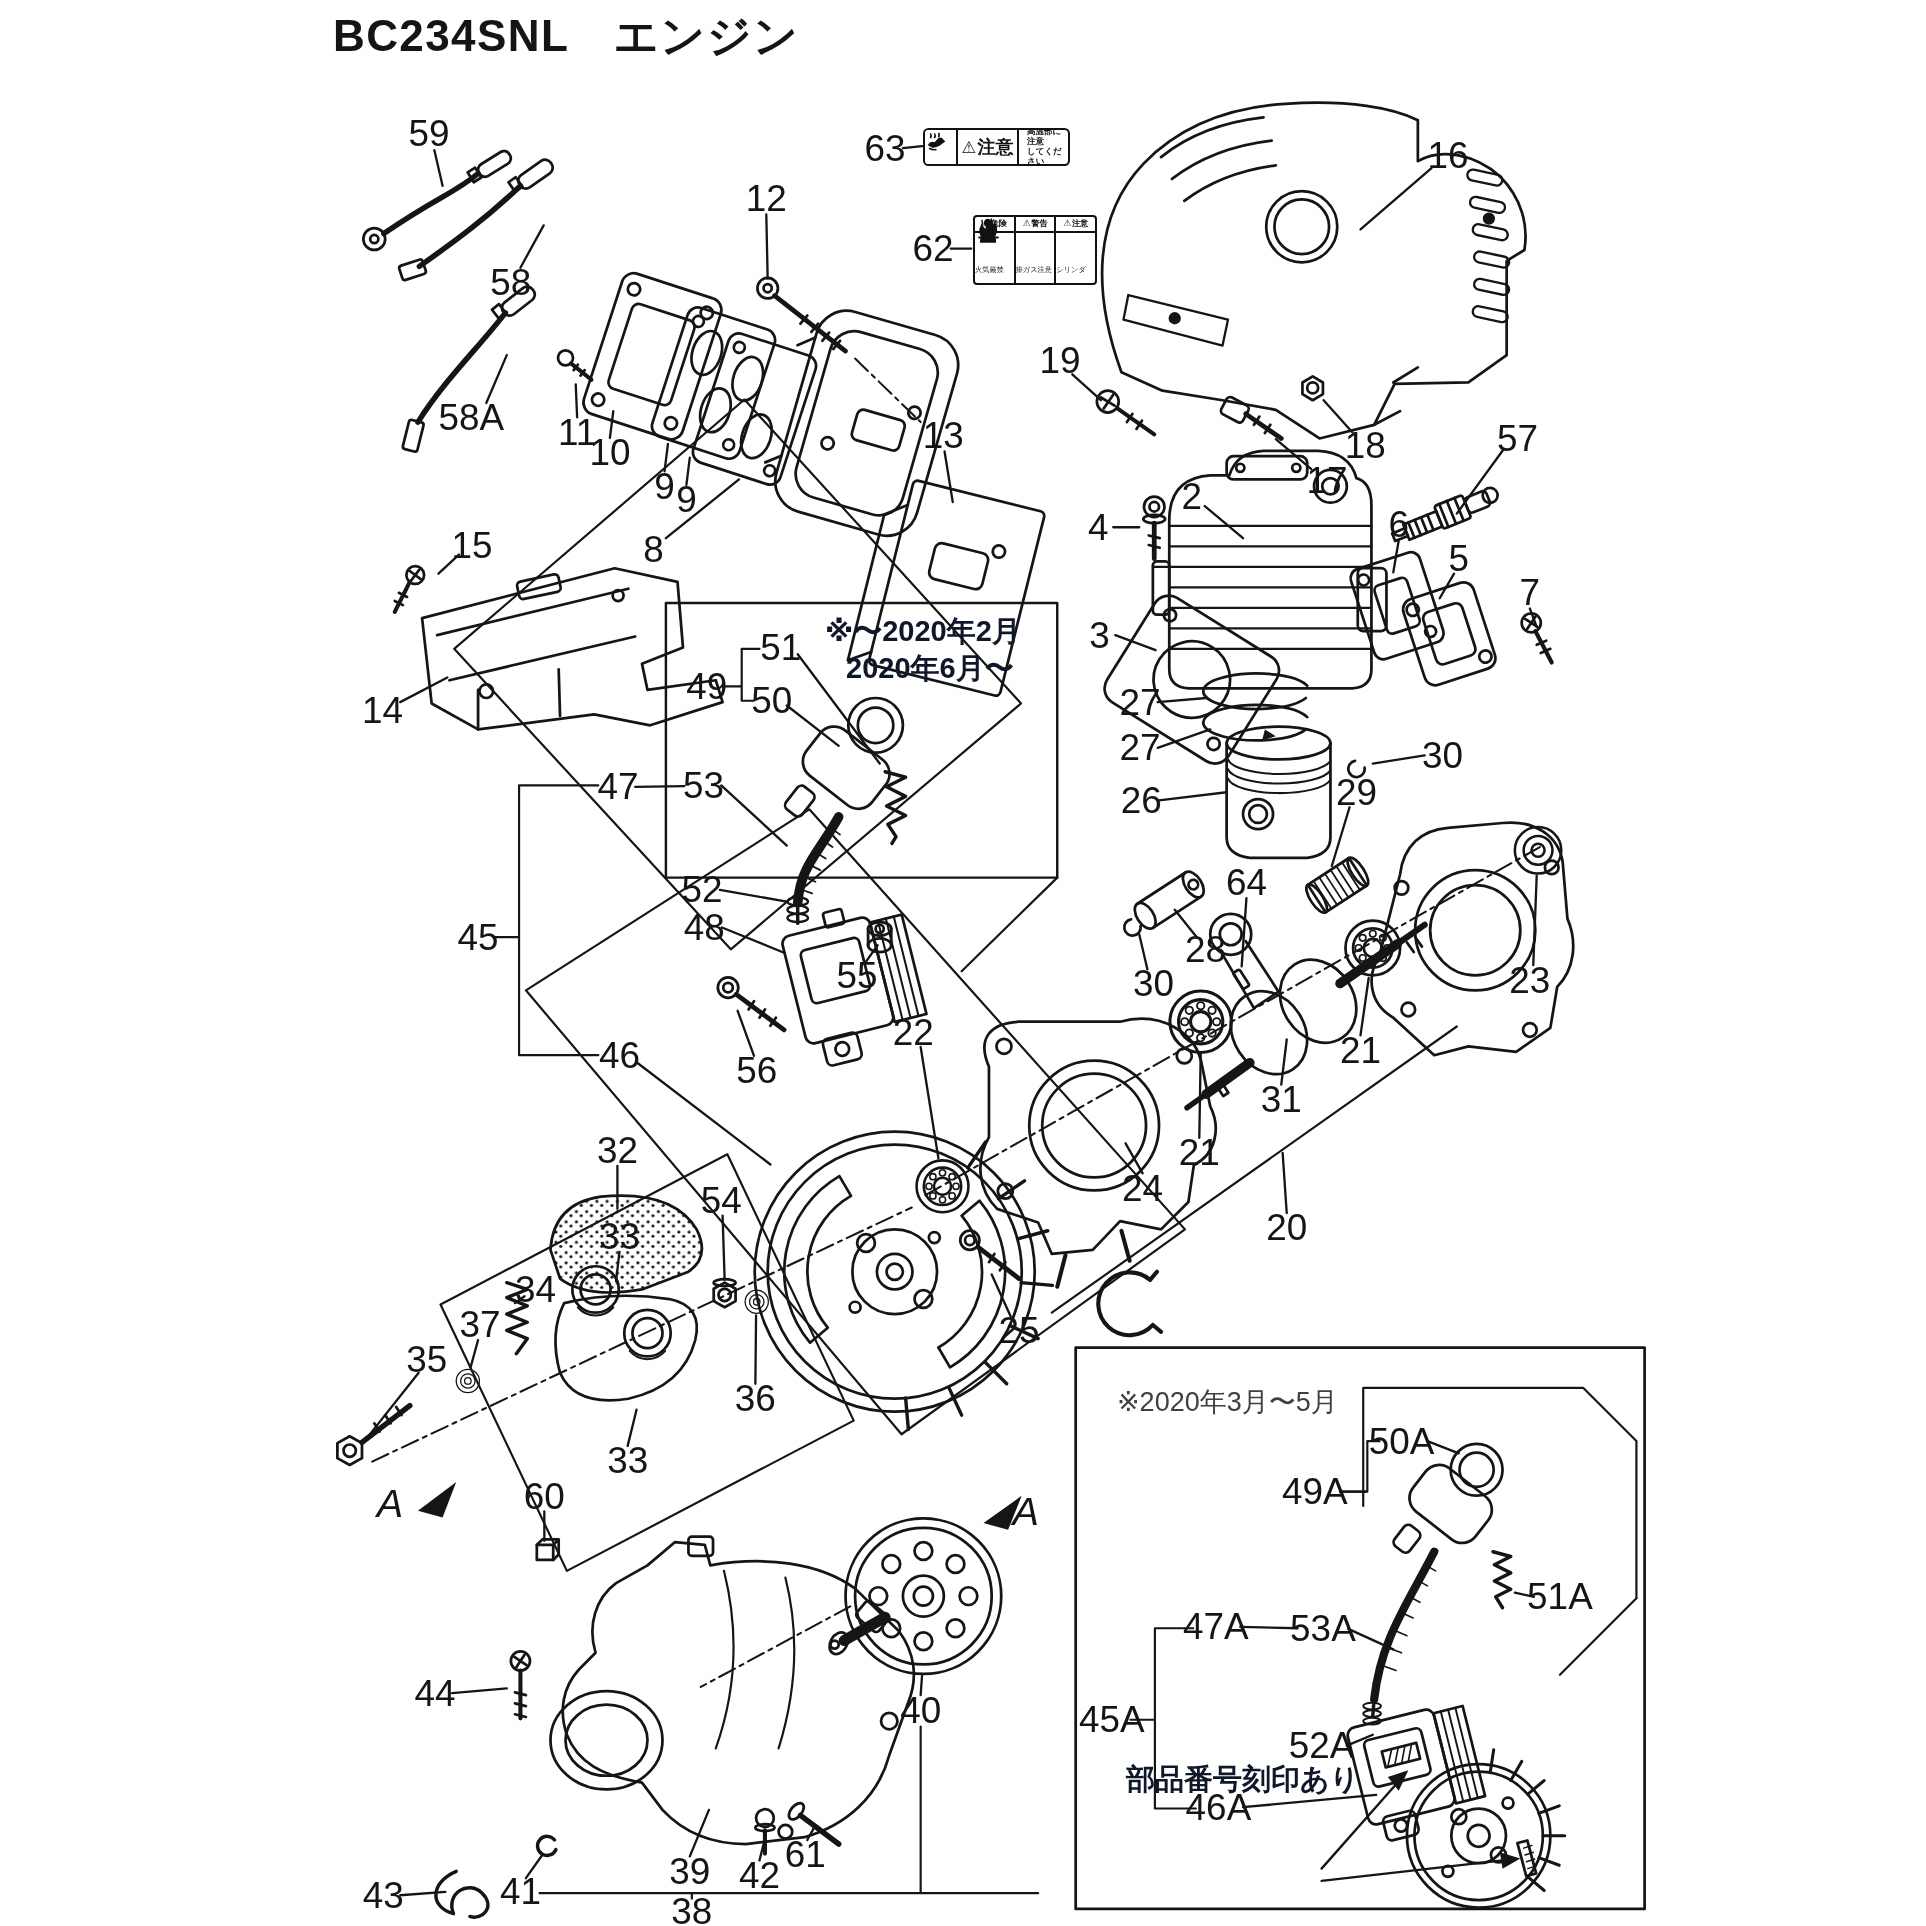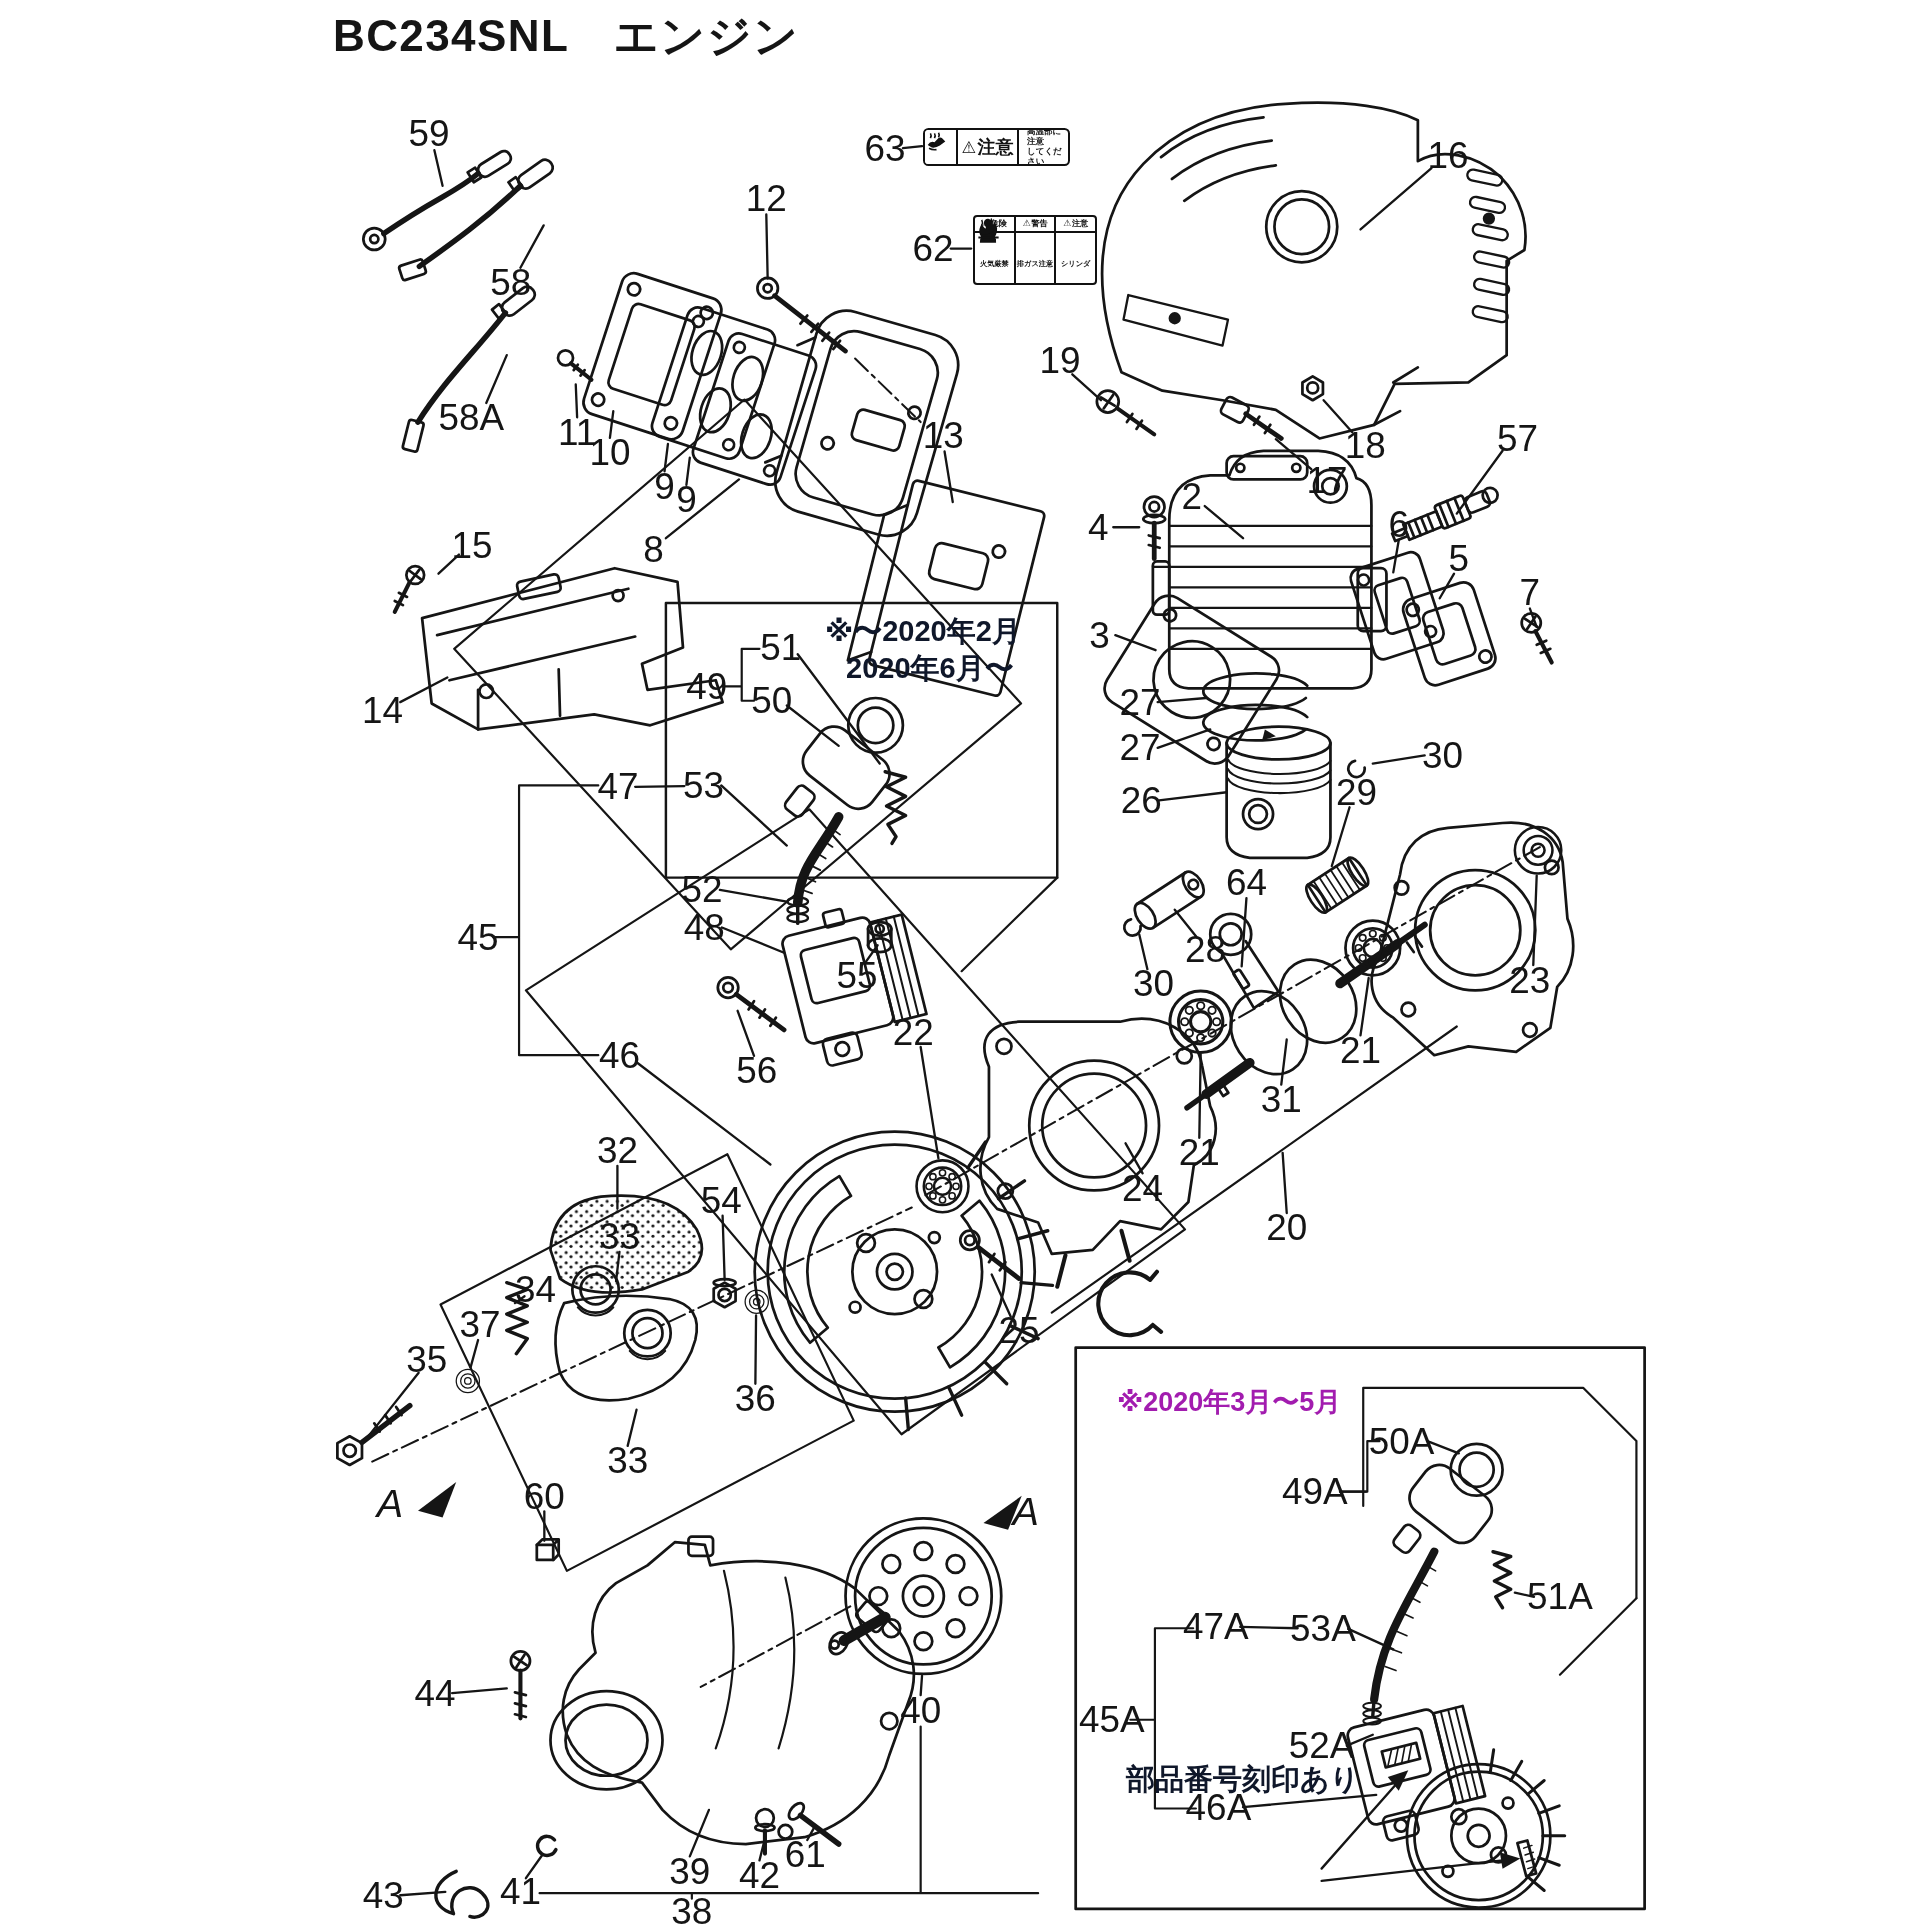--- a/index.html
+++ b/index.html
@@ -2,40 +2,40 @@
 <html style="font-size:11px"><head>
 <meta charset="utf-8">
 <style>
   html,body{margin:0;padding:0;background:#ffffff;}
   #stage{position:relative;width:1926px;height:1926px;background:#ffffff;overflow:hidden;
          font-family:"Liberation Sans","DejaVu Sans",sans-serif;color:#111;}
   svg{position:absolute;left:0;top:0;}
   .ttl{position:absolute;left:333px;top:9.6px;line-height:1.18;font-size:44px;font-weight:600;
        letter-spacing:1.4px;color:#151515;}
   .note{position:absolute;font-size:29px;font-weight:600;color:#0f172a;white-space:nowrap;}
-  .note2{position:absolute;font-size:27px;font-weight:700;color:#a21caf;white-space:nowrap;}
+  .note2{position:absolute;font-size:27px;font-weight:400;color:#404040;white-space:nowrap;}
   
   .w63{position:absolute;left:923px;top:128px;width:143px;height:34px;border:2.7px solid #111;
        border-radius:5.5px;background:#fff;display:flex;align-items:stretch;overflow:hidden;}
   .w63 .ic{width:31px;background:#fff;border-right:2px solid #111;display:flex;align-items:center;justify-content:center;}
   .w63 .mid{flex:0 0 59px;display:flex;align-items:center;justify-content:center;gap:1.4px;
        font-weight:bold;font-size:18px;border-right:2px solid #111;}
   .w63 .tx{flex:1;display:flex;flex-direction:column;justify-content:center;font-size:8.5px;
        font-weight:bold;line-height:1.15;padding-left:8px;}
   .warn-tri{font-size:16.4px;line-height:1;}
   
   .w62{position:absolute;left:973px;top:215px;width:120px;height:66px;border:2.7px solid #111;
        border-radius:4.1px;background:#fff;display:flex;}
   .w62 .cell{flex:1;display:flex;flex-direction:column;border-right:2px solid #111;}
   .w62 .cell:last-child{border-right:none;}
   .w62 .hd{display:flex;align-items:center;justify-content:center;gap:0.7px;font-size:8.2px;
        font-weight:bold;border-bottom:2px solid #111;height:13.7px;}
   .w62 .hd .warn-tri{font-size:9px;}
   .w62 .body{flex:1;display:flex;align-items:center;justify-content:center;}
-  .w62 .cap{font-size:7.2px;font-weight:bold;text-align:center;line-height:1;padding-bottom:16px;}
+  .w62 .cap{font-size:7.2px;font-weight:normal;line-height:1;padding-bottom:10px;}
 </style>
 </head>
 <body>
 
 <div id="stage">
 
 <svg viewBox="0 0 2820 2820" width="1926" height="1926">
   <defs>
     <g id="brg" stroke="#151515" fill="none" stroke-width="10">
       <circle r="100"></circle>

